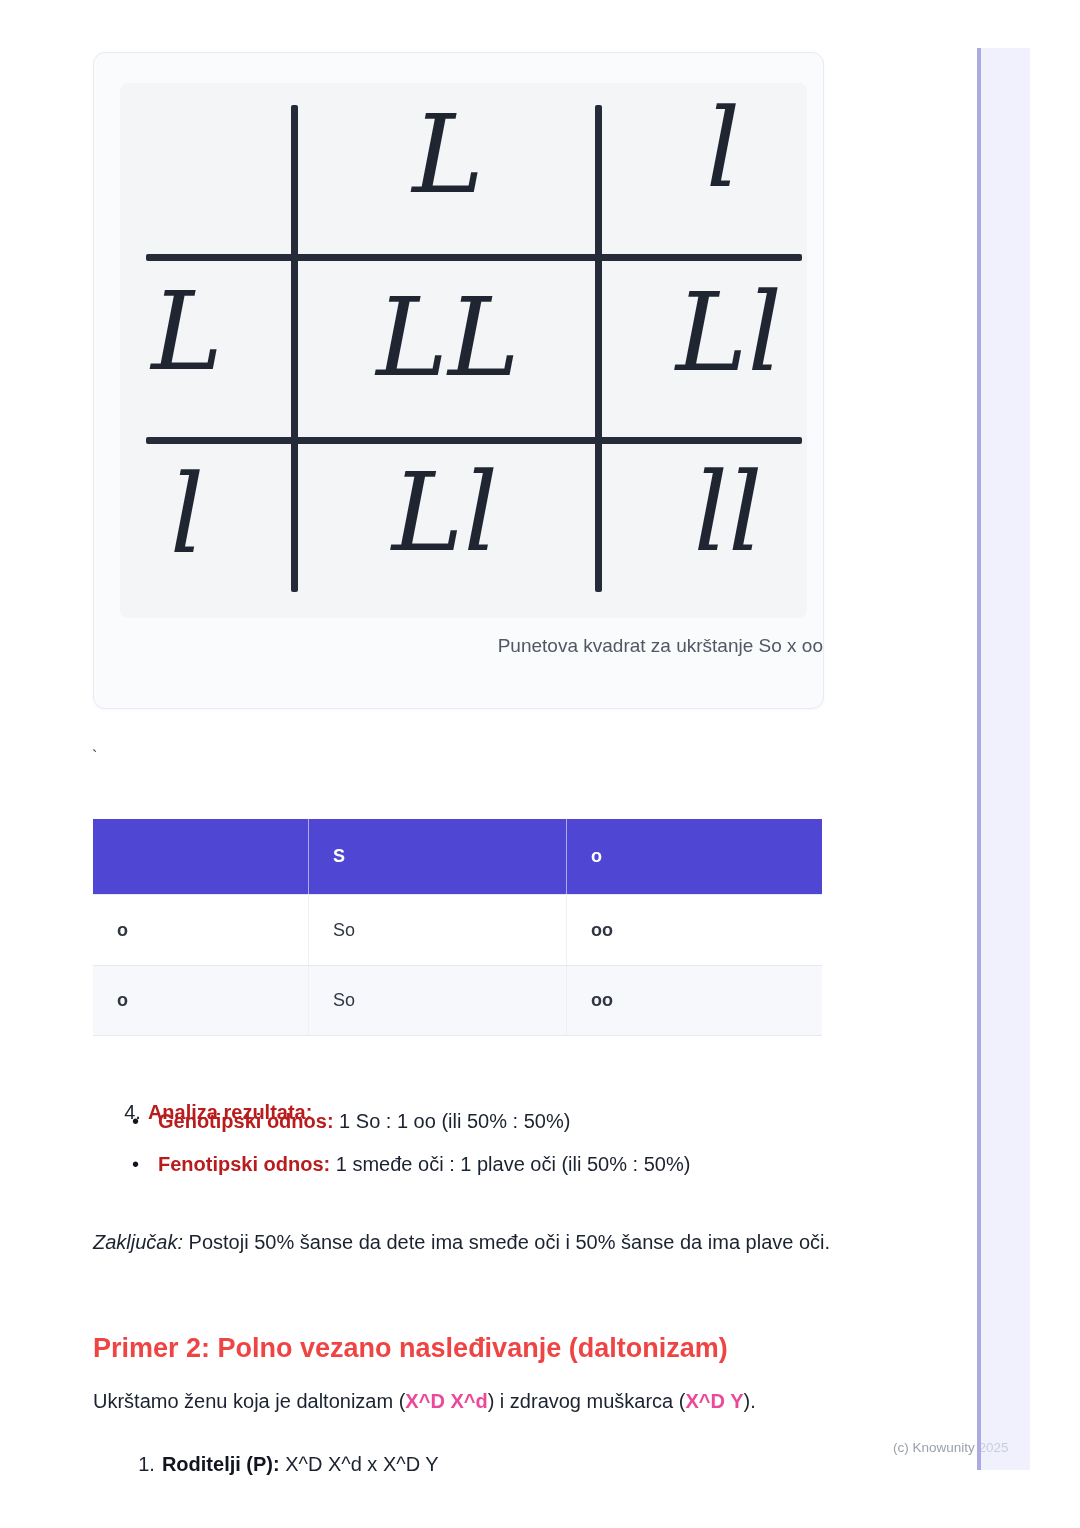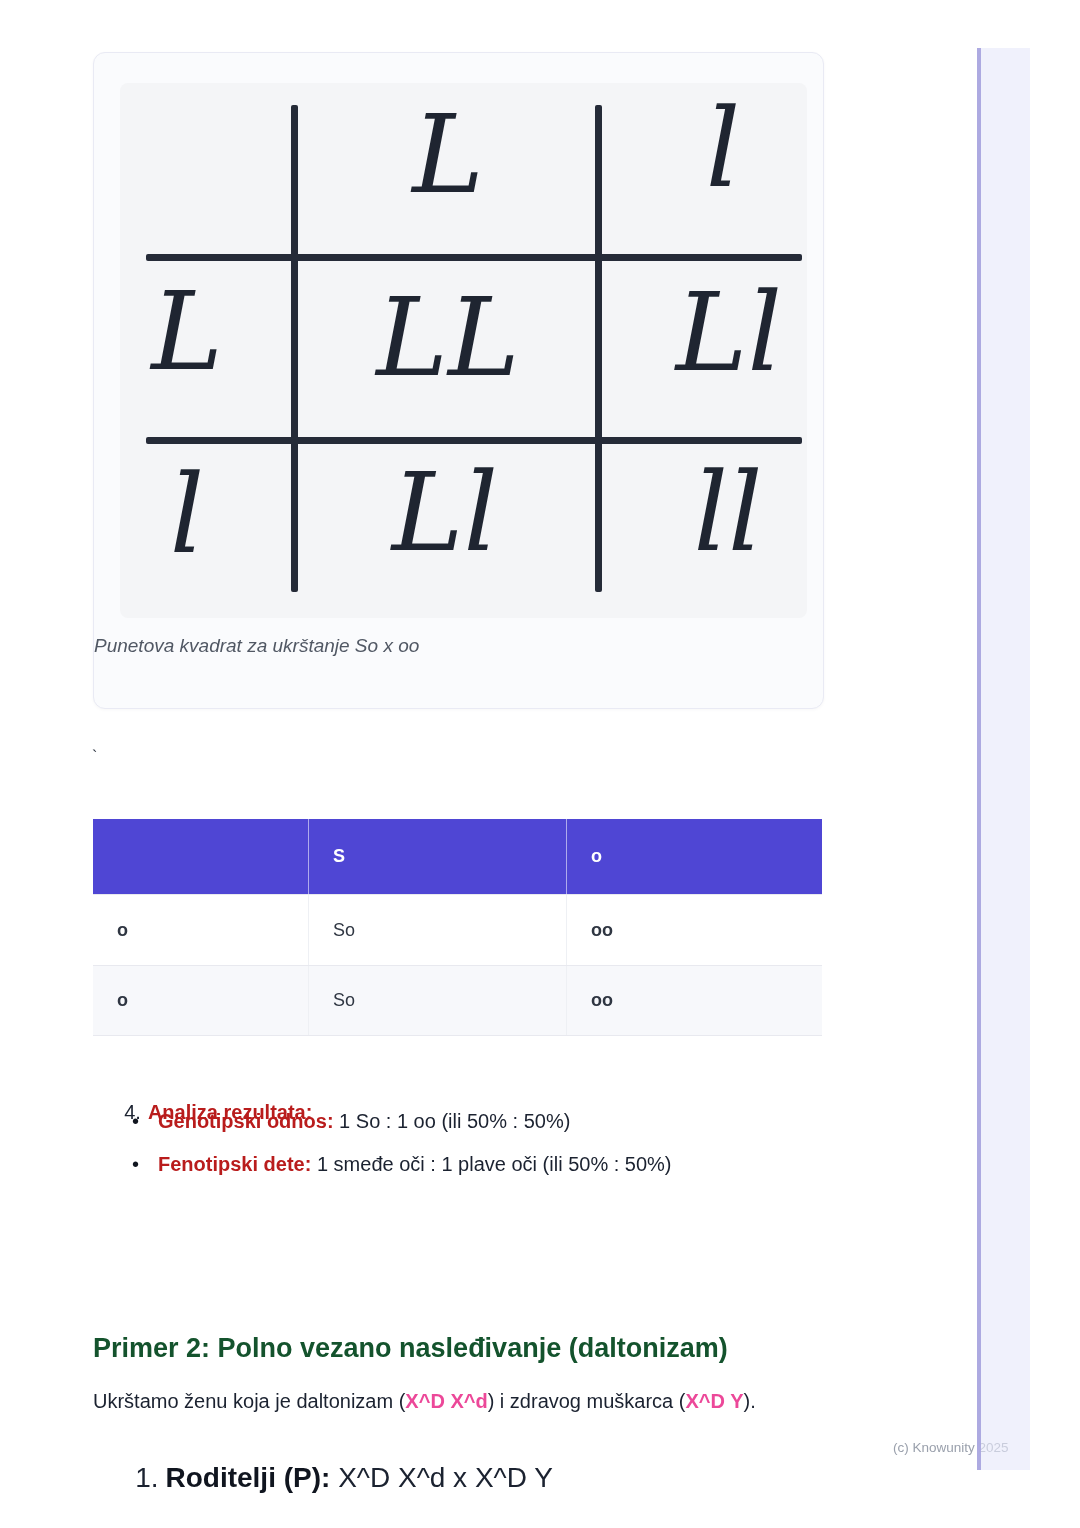--- a/index.html
+++ b/index.html
@@ -13,22 +13,22 @@
   .punnett-img{position:absolute;left:26px;top:30px;width:687px;height:535px;
     background:#f4f5f7;border-radius:8px;}
   .pline{position:absolute;background:#252b38;border-radius:2px;}
   .pline.v1{left:171px;top:22px;width:7px;height:487px;}
   .pline.v2{left:475px;top:22px;width:7px;height:487px;}
   .pline.h1{left:26px;top:171px;width:656px;height:7px;}
   .pline.h2{left:26px;top:354px;width:656px;height:7px;}
   .pletter{position:absolute;transform:translate(-50%,-54%);
     font-family:"DejaVu Serif",serif;font-style:italic;font-weight:500;
     font-size:108px;color:#1f2531;line-height:1;}
-  .caption{position:absolute;left:0;right:0;top:582px;text-align:left;
-    font-style:italic;font-size:19px;color:#515864;}
+  .caption{position:absolute;left:0;right:0;top:582px;text-align:right;
+    font-size:19px;color:#515864;}
 
   
   .stray{position:absolute;left:92px;top:748px;font-size:16px;color:#333a46;}
 
   
   .cross-table{position:absolute;left:93px;top:819px;width:729px;}
   .ct-row{display:flex;width:729px;}
   .ct-head{height:75px;}
   .ct-body{height:71px;border-top:1px solid #e8e9ef;box-sizing:border-box;}
   .ct-body.alt{background:#f7f8fb;}
@@ -52,24 +52,24 @@
   .bullet b{color:#b91c1c;}
   .b1{top:1110px;} .b2{top:1153px;}
 
   
   .conclusion{position:absolute;left:93px;top:1202px;width:748px;font-size:20px;
     line-height:41px;white-space:pre-wrap;}
   .conclusion em{font-style:italic;}
 
   
   .heading2{position:absolute;left:93px;top:1311px;font-size:27px;font-weight:bold;
-    color:#14532d;}
+    color:#ef4444;}
   .intro{position:absolute;left:93px;top:1370px;font-size:20px;white-space:pre-wrap;}
   .intro b{color:#ec4899;}
-  .step1{position:absolute;left:104px;top:1430px;font-size:28px;white-space:pre-wrap;}
+  .step1{position:absolute;left:116px;top:1430px;font-size:20px;white-space:pre-wrap;}
   .step1 .num{margin-right:7px;}
   .step1 b{color:#10151f;}
 
   
   .copyright{position:absolute;left:893px;top:1440px;font-size:13.5px;color:#9aa0ac;}
   .side-strip{position:absolute;left:977px;top:48px;width:53px;height:1422px;
     background:rgba(231,233,250,0.62);border-left:4px solid rgba(169,165,223,0.95);
     box-sizing:border-box;}
 </style>
 </head>
@@ -118,23 +118,24 @@
 
   <div class="analysis-title">
     <span class="num">4.</span><b>Analiza rezultata:</b>
   </div>
   <div class="bullet b1">
     <span class="dot">•</span>
     <span><b>Genotipski odnos:</b><span> 1 So : 1 oo (ili 50% : 50%)</span></span>
   </div>
   <div class="bullet b2">
     <span class="dot">•</span>
-    <span><b>Fenotipski dete:</b><span> 1 smeđe oči : 1 plave oči (ili 50% : 50%)</span></span>
+    <span><b>Fenotipski odnos:</b><span> 1 smeđe oči : 1 plave oči (ili 50% : 50%)</span></span>
   </div>
 
+  <p class="conclusion"><em>Zaključak:</em><span> Postoji 50% šanse da dete ima smeđe oči i 50% šanse da ima plave oči.</span></p>
 
   <h2 class="heading2">Primer 2: Polno vezano nasleđivanje (daltonizam)</h2>
 
   <p class="intro"><span>Ukrštamo ženu koja je daltonizam (</span><b>X^D X^d</b><span>) i zdravog muškarca (</span><b>X^D Y</b><span>).</span></p>
 
   <div class="step1">
     <span class="num">1.</span><b>Roditelji (P):</b><span> X^D X^d x X^D Y</span>
   </div>
 
   <div class="copyright">(c) Knowunity 2025</div>

